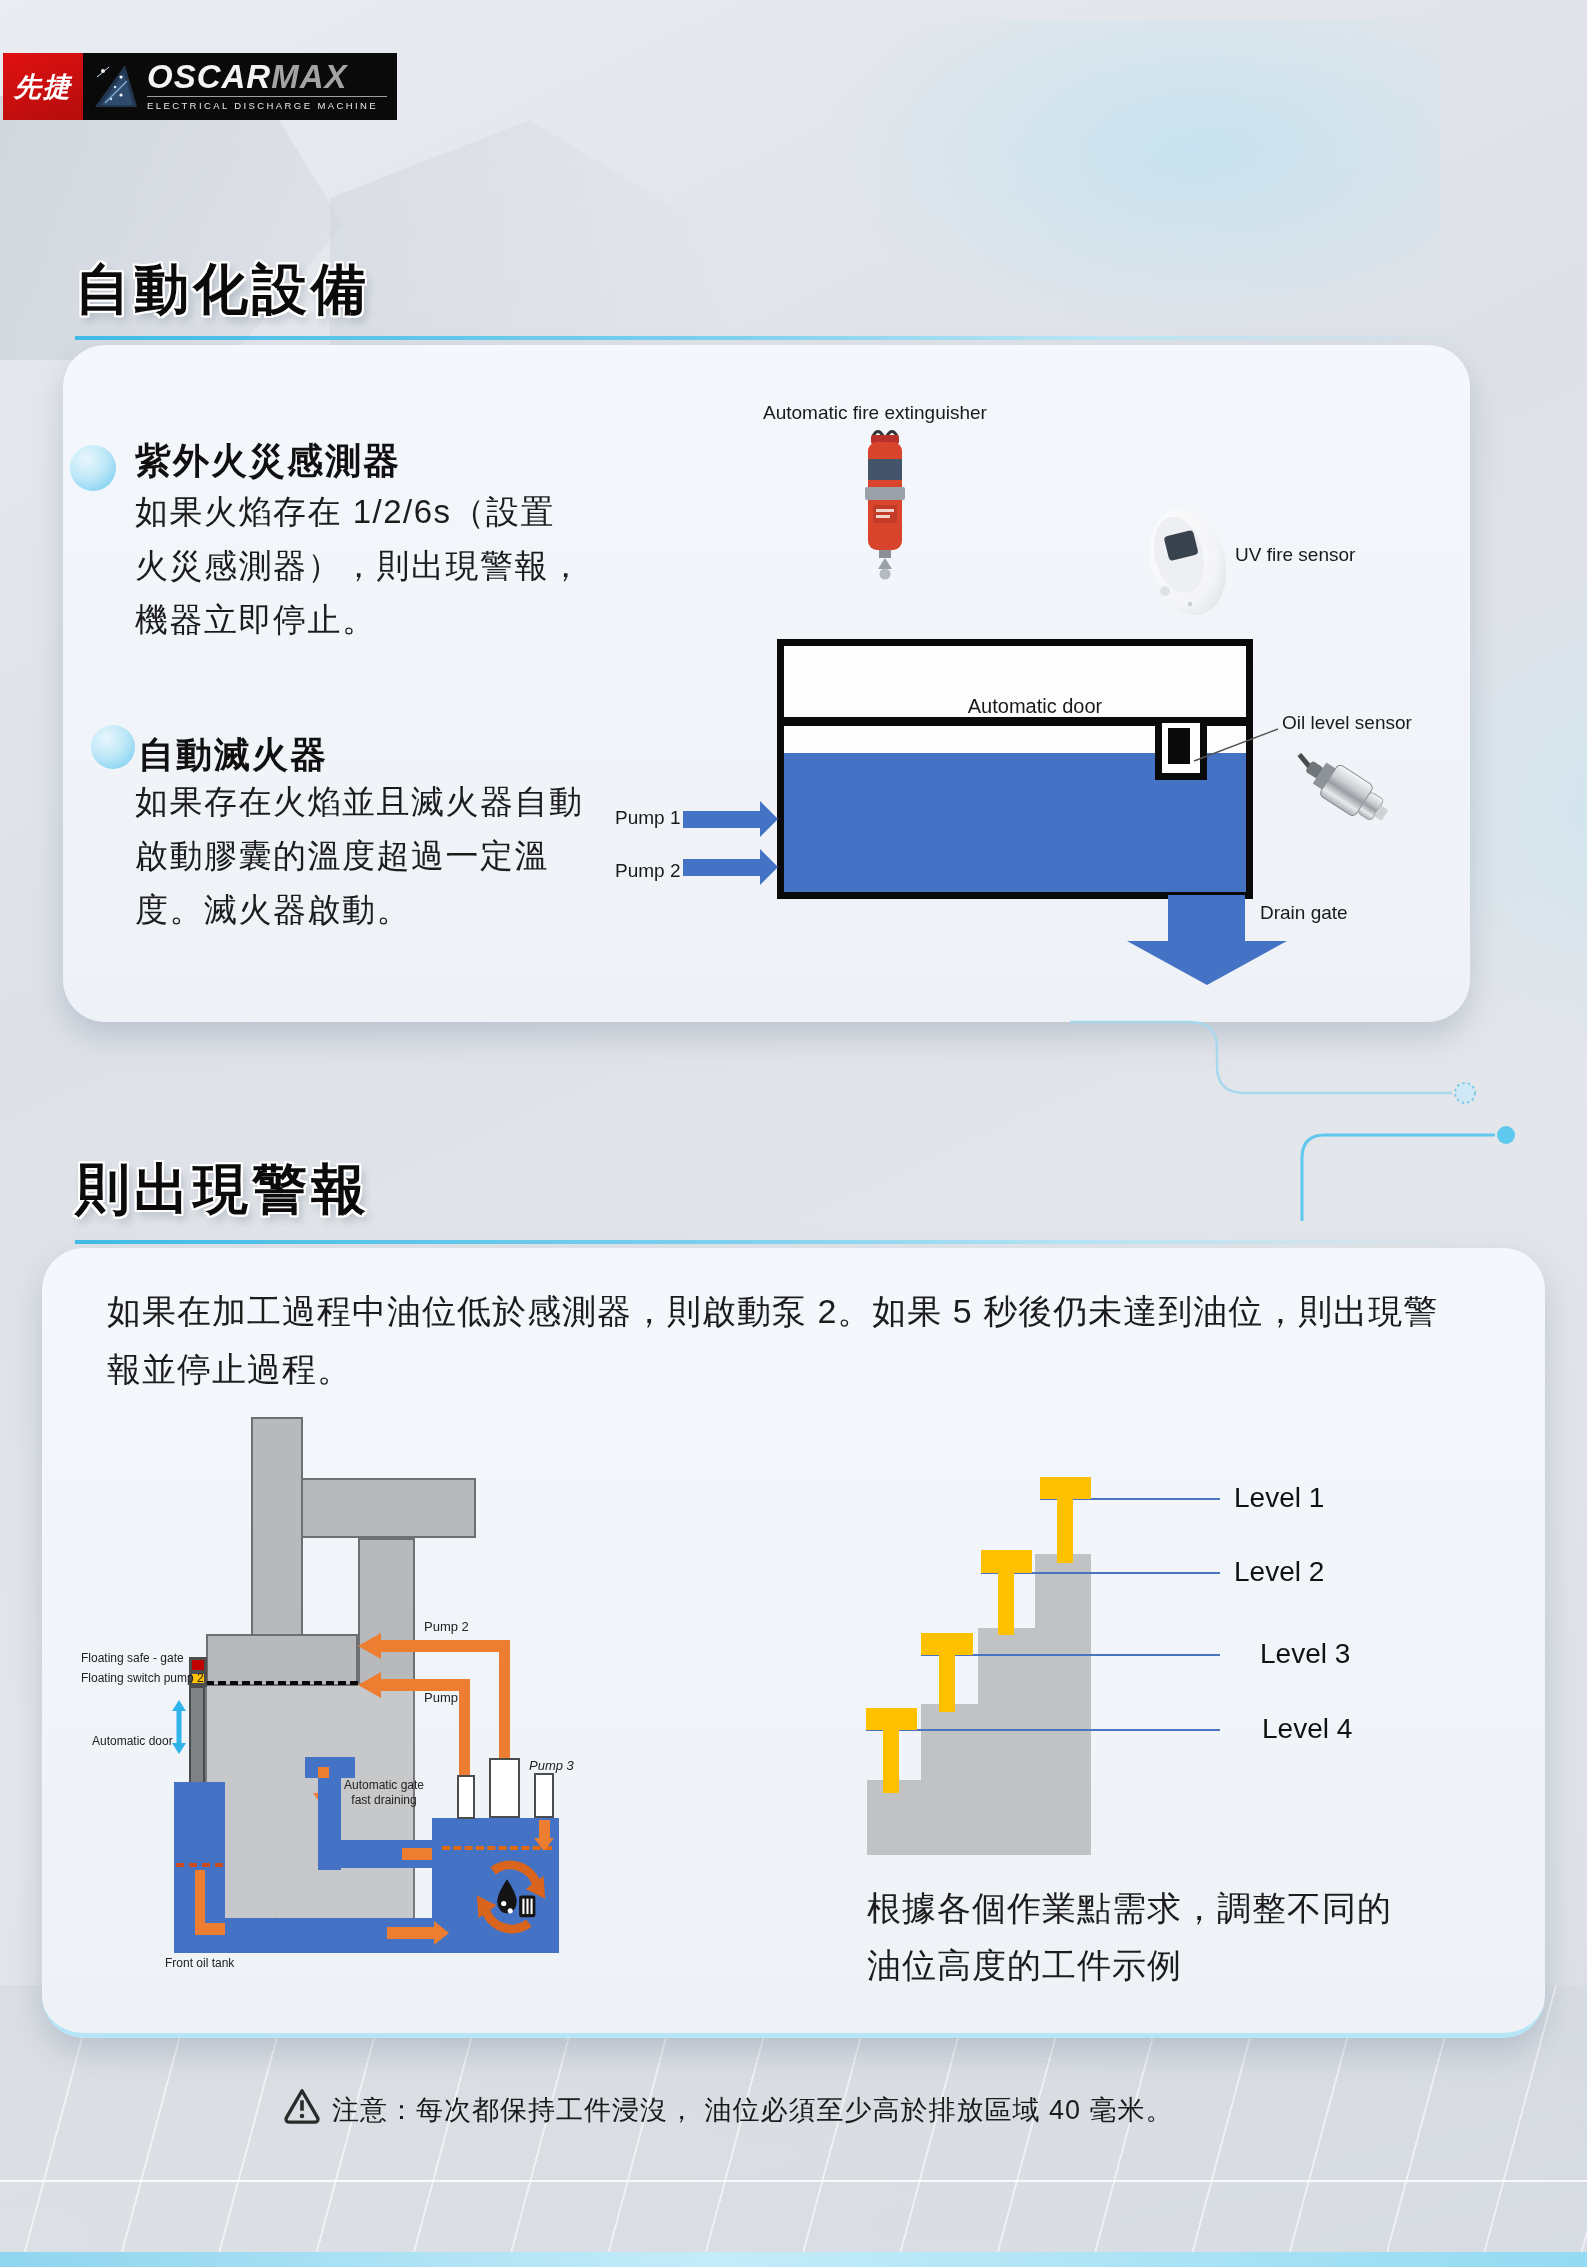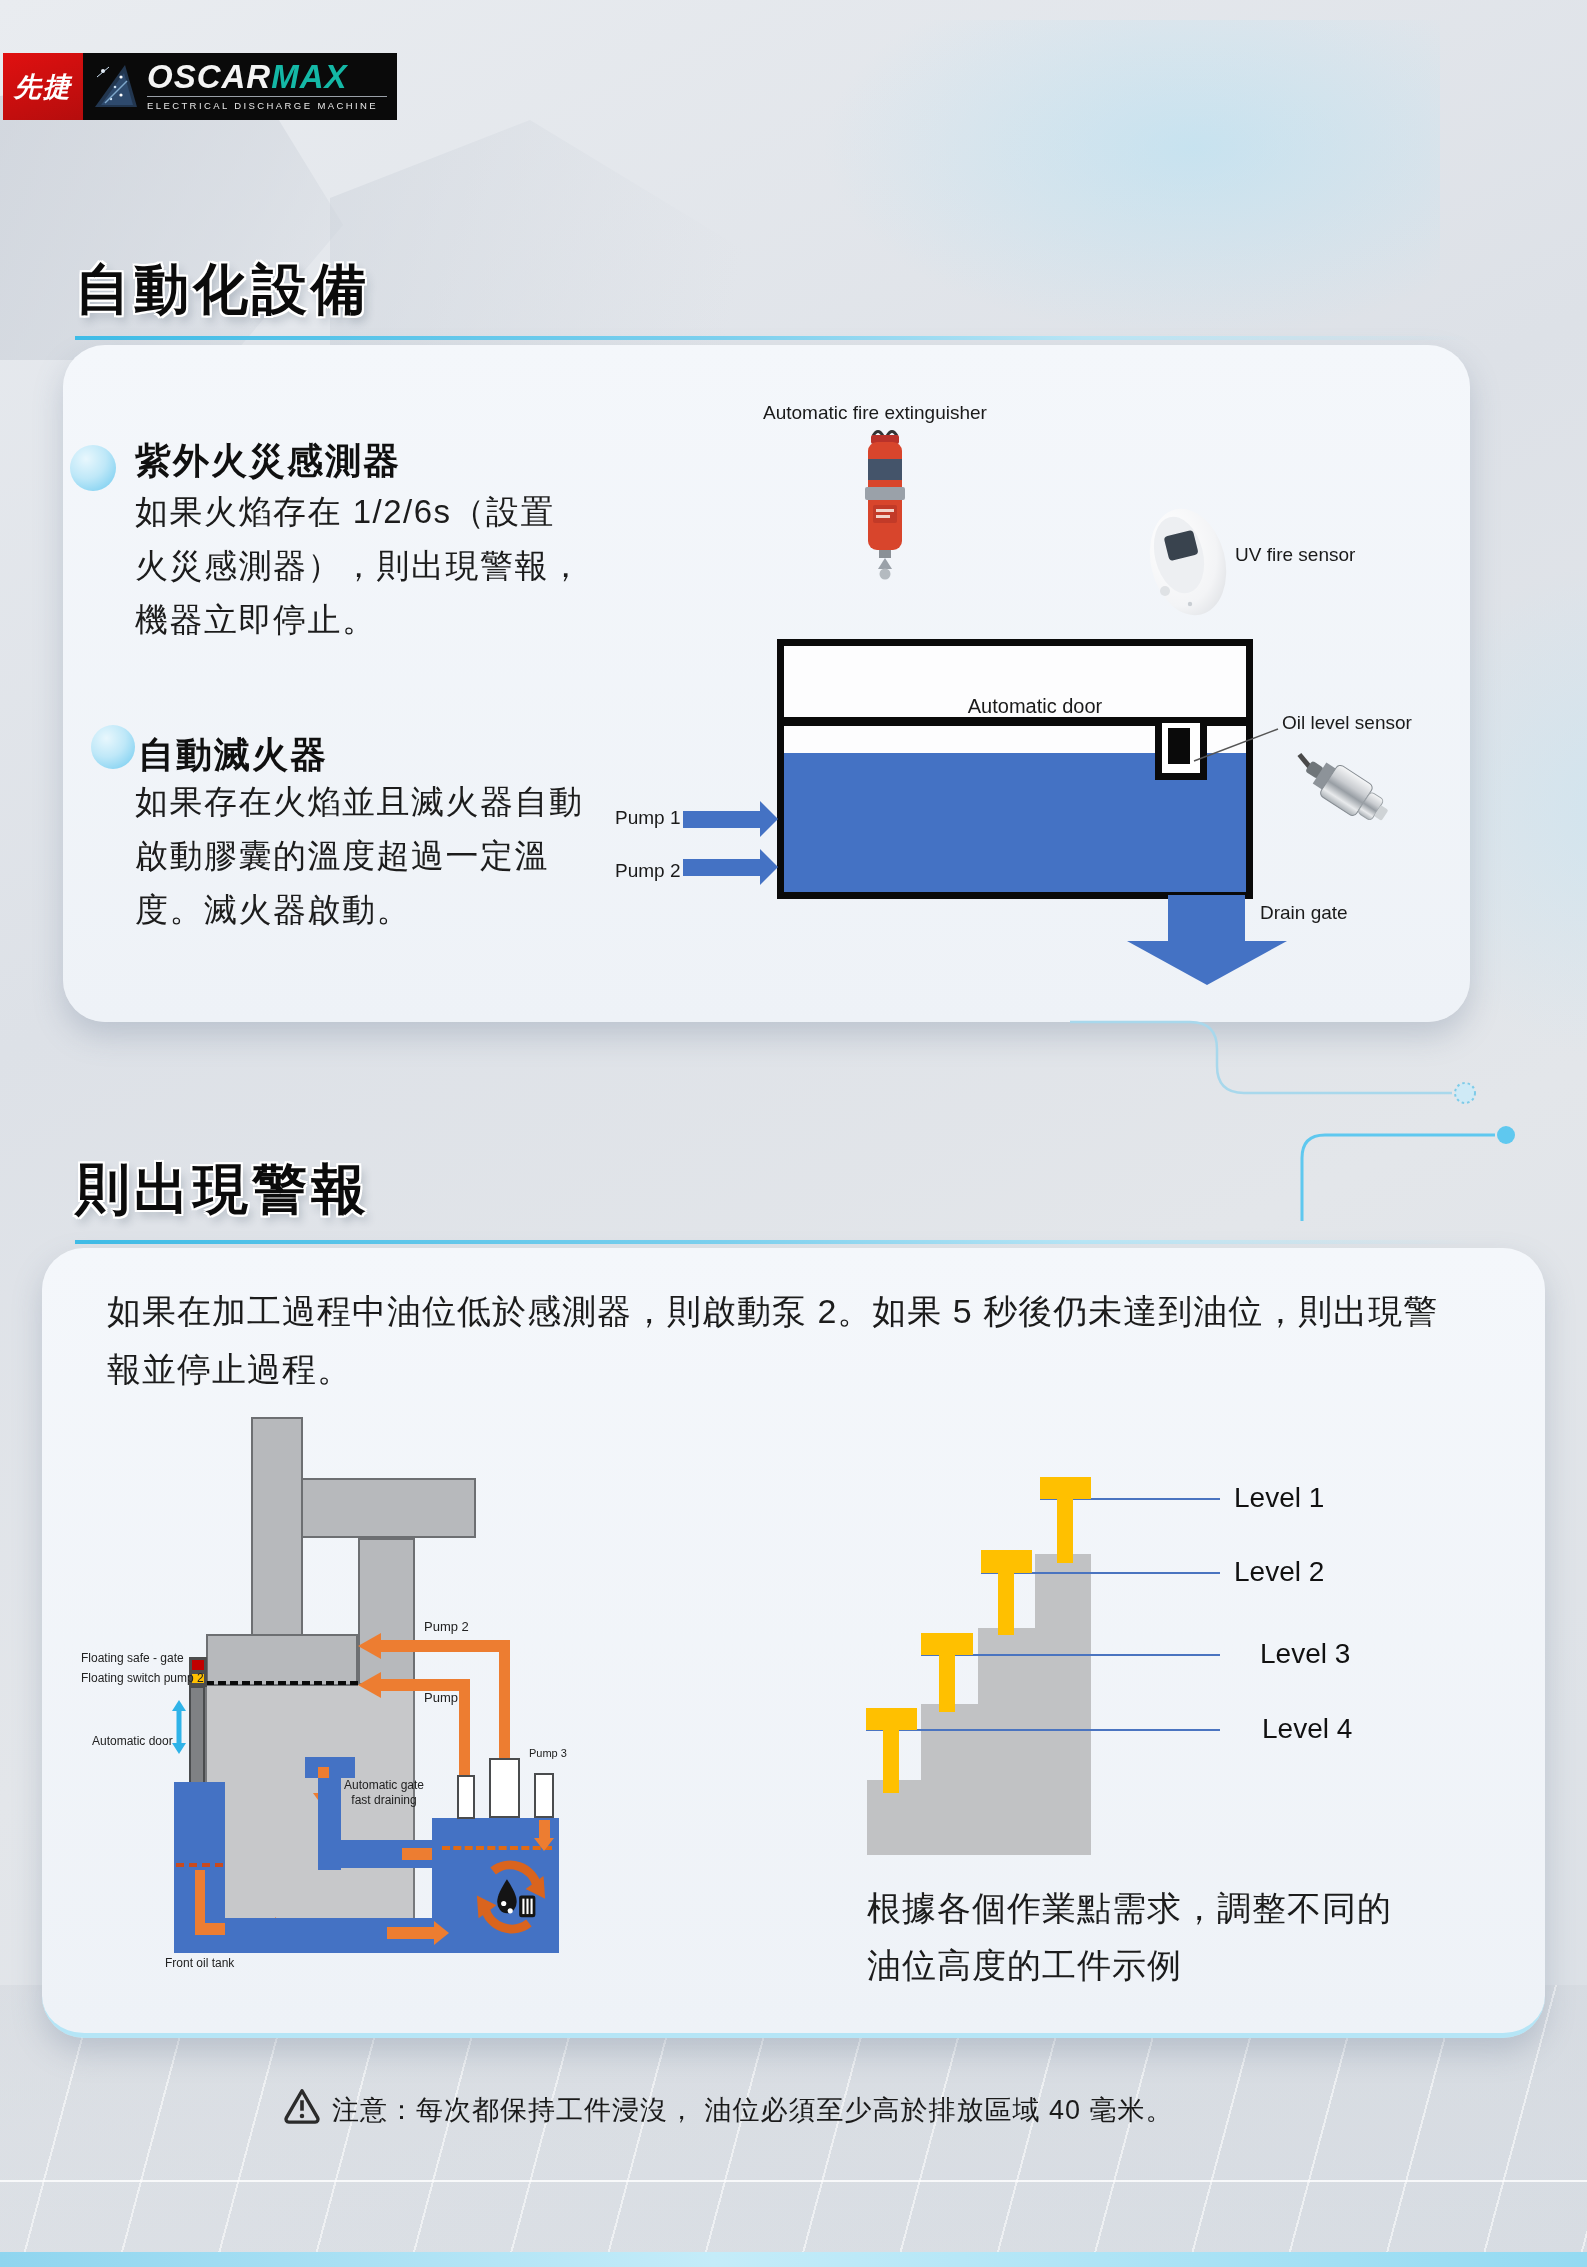--- a/index.html
+++ b/index.html
@@ -25,21 +25,21 @@
   .bottom-bar{left:0;top:2252px;width:1587px;height:15px;
      background:linear-gradient(90deg,#8fd5ef 0%,#c4ecf9 45%,#93daf2 100%);}
   
   .logo{left:3px;top:53px;width:394px;height:67px;display:flex;}
   .logo-red{width:80px;height:67px;background:linear-gradient(160deg,#e01010,#b50d0d);
      display:flex;align-items:center;justify-content:center;}
   .logo-zh{color:#fff;font-size:27px;font-weight:700;font-style:italic;letter-spacing:2px;
      font-family:"Liberation Serif","DejaVu Serif",serif;}
   .logo-black{flex:1;background:#0a0a0a;position:relative;padding:6px 10px 4px 64px;}
   .logo-brand{font-size:33px;font-weight:800;font-style:italic;letter-spacing:1px;line-height:36px;white-space:nowrap;}
-  .logo-brand .w{color:#f4f4f4;} .logo-brand .r{color:#14b8a6;}
+  .logo-brand .w{color:#f4f4f4;} .logo-brand .r{color:#a3a3a3;}
   .logo-tag{display:block;margin-top:1px;border-top:1px solid #9aa0a8;padding-top:3px;
      color:#e8e8e8;font-size:9.5px;letter-spacing:2.4px;white-space:nowrap;}
   
   .big-title{font-size:55px;font-weight:900;color:#0b0b0b;letter-spacing:4px;line-height:62px;
      text-shadow:2px 0 0 #fff,-2px 0 0 #fff,0 2px 0 #fff,0 -2px 0 #fff,2px 2px 0 #fff,-2px -2px 0 #fff,
                  2px -2px 0 #fff,-2px 2px 0 #fff,4px 6px 8px rgba(40,60,80,.25);}
   .title-line{height:4px;background:linear-gradient(90deg,#3fbde8 0%,#7dd2f0 45%,#b9e7f7 70%,rgba(185,231,247,0) 97%);}
   
   .card{background:linear-gradient(180deg,#f4f7fb 0%,#eef2f7 100%);border-radius:42px;
         box-shadow:0 14px 30px rgba(100,120,145,.28);}
@@ -249,21 +249,21 @@
     <div class="abs blue" style="left:276px;top:530px;width:23px;height:92px;"></div>
     <div class="abs blue" style="left:276px;top:592px;width:114px;height:28px;"></div>
     <div class="abs orange" style="left:360px;top:600px;width:32px;height:12px;"></div>
     <div class="abs tri" style="left:392px;top:594px;border-top:12px solid transparent;border-bottom:12px solid transparent;border-left:15px solid #ed7d31;"></div>
 
     <div class="abs blue" style="left:390px;top:570px;width:127px;height:135px;"></div>
     <div class="abs dash-orange" style="left:400px;top:598px;width:110px;"></div>
     <div class="abs" style="left:415px;top:527px;width:18px;height:44px;background:#fff;border:2px solid #4a4c4e;"></div>
     <div class="abs" style="left:447px;top:510px;width:31px;height:60px;background:#fff;border:2px solid #4a4c4e;"></div>
     <div class="abs" style="left:492px;top:525px;width:20px;height:45px;background:#fff;border:2px solid #4a4c4e;"></div>
-    <div class="abs dlbl-sm" style="left:487px;top:499px;font-size:11px;">Pump 3</div>
+    <div class="abs dlbl-sm" style="left:487px;top:510px;font-size:13px;font-style:italic;">Pump 3</div>
     <div class="abs orange" style="left:497px;top:572px;width:11px;height:18px;"></div>
     <div class="abs tri" style="left:492px;top:590px;border-left:10px solid transparent;border-right:10px solid transparent;border-top:13px solid #ed7d31;"></div>
 
     <svg class="abs" style="left:428px;top:610px;" width="82" height="78" viewBox="0 0 100 96">
       <path d="M28 16 A34 34 0 0 1 82 34" fill="none" stroke="#d9641e" stroke-width="11"></path>
       <polygon points="90,22 92,50 68,38" fill="#d9641e"></polygon>
       <path d="M72 80 A34 34 0 0 1 18 62" fill="none" stroke="#d9641e" stroke-width="11"></path>
       <polygon points="10,74 8,46 32,58" fill="#d9641e"></polygon>
       <path d="M45 26 C52 37 57 46 57 54 A12 14 0 1 1 33 54 C33 46 38 37 45 26 Z" fill="#141414"></path>
       <circle cx="41" cy="56" r="3.2" fill="#fff"></circle>

